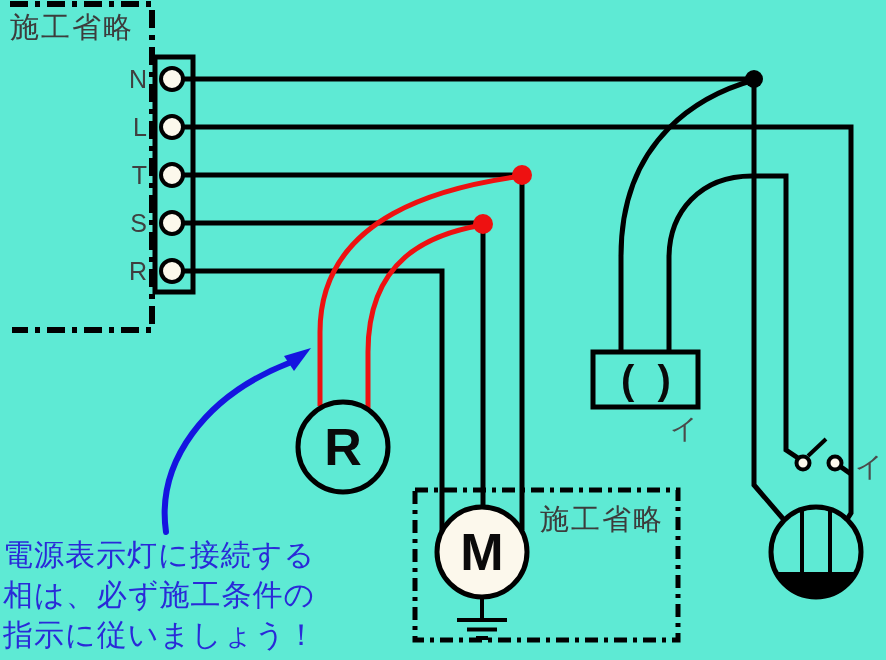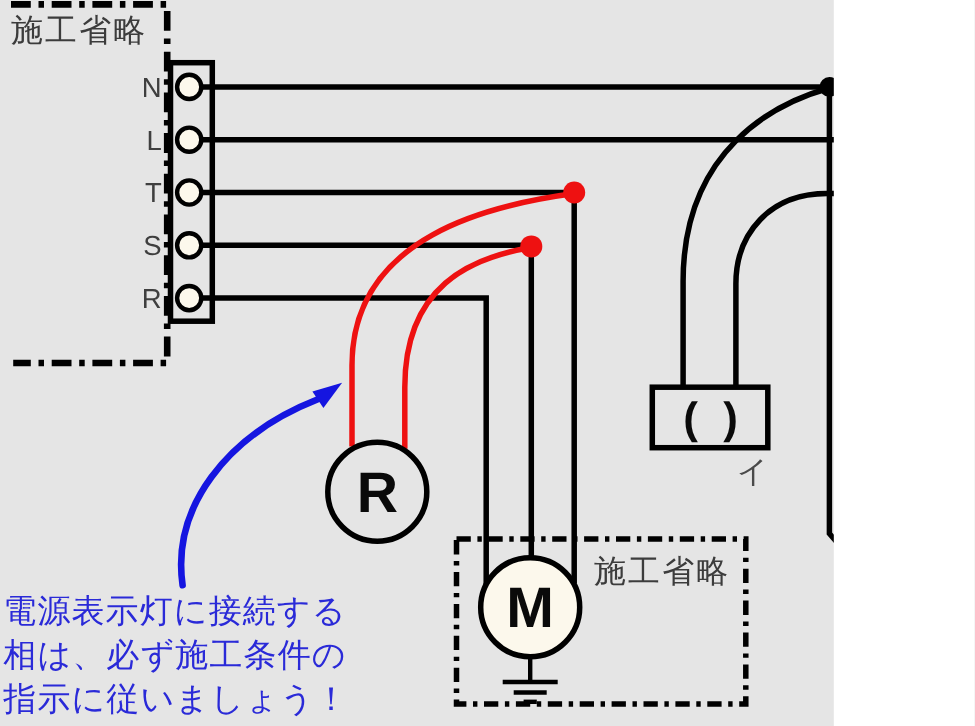--- a/index.html
+++ b/index.html
@@ -1,17 +1,17 @@
 <!DOCTYPE html>
 <html><head>
 <meta charset="utf-8">
 <style>
   html,body{margin:0;padding:0;}
   body{font-family:"Liberation Sans","DejaVu Sans",sans-serif;}
-  .canvas{position:relative;width:758px;height:660px;background:#e5e5e5;overflow:hidden;}
+  .canvas{position:relative;width:886px;height:660px;background:#5eead4;overflow:hidden;}
   svg{display:block;}
   .wire{stroke:#000000;stroke-width:5;fill:none;}
   .wire-thin{stroke:#000000;stroke-width:4;fill:none;}
   .red-wire{stroke:#ee1111;stroke-width:5;fill:none;}
   .red-dot{fill:#ee1111;stroke:none;}
   .black-dot{fill:#000000;stroke:none;}
   .symbol-outline{stroke:#000000;stroke-width:5;fill:none;}
   .symbol-fill-bg{stroke:#000000;stroke-width:4;fill:#fcf8ec;}
   .dashdot{stroke:#000000;stroke-width:6;fill:none;stroke-dasharray:18 7 5 7;}
   .dashdot-small{stroke:#000000;stroke-width:5;fill:none;stroke-dasharray:13 6 4 6;}

